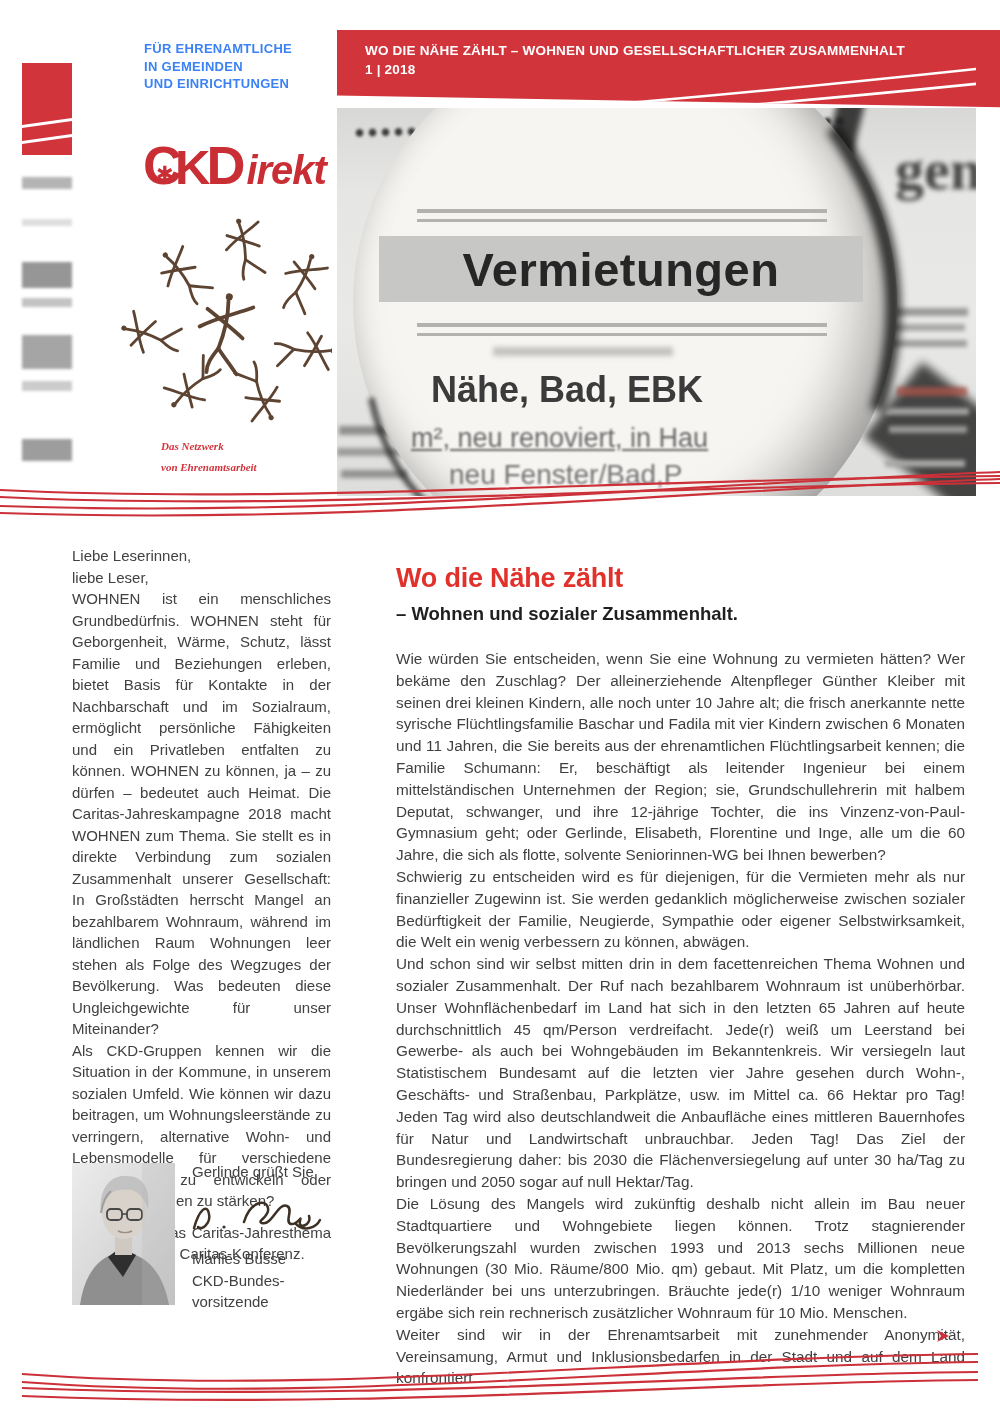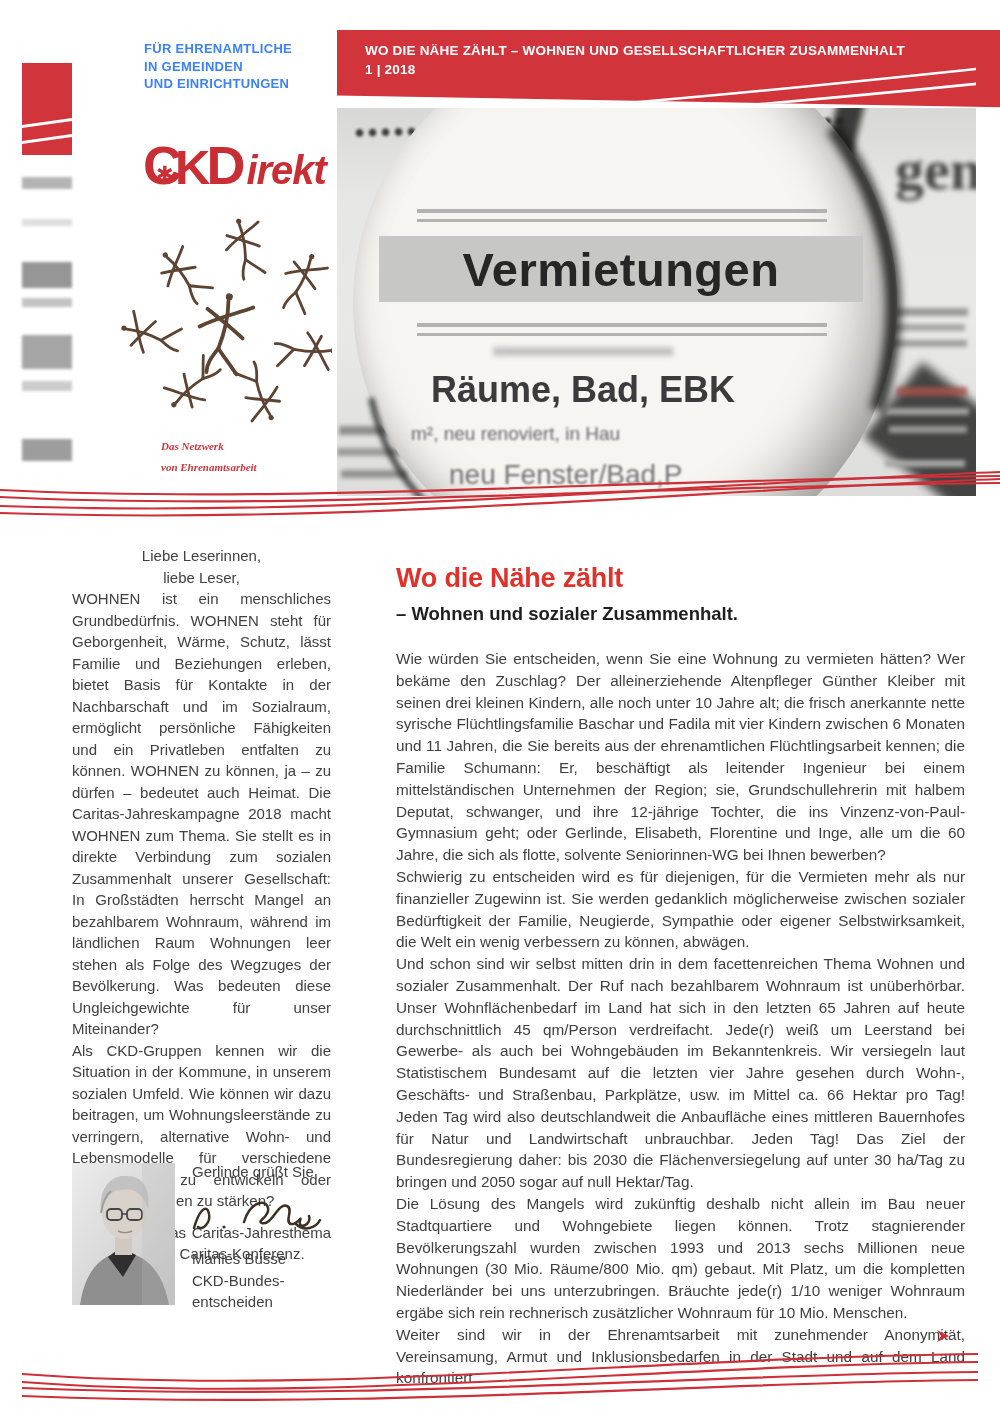--- a/index.html
+++ b/index.html
@@ -47,31 +47,31 @@
   .side-bar{position:absolute;filter:blur(2px);}
   .lens{position:absolute;left:16px;top:-77px;width:544px;height:544px;border-radius:50%;
         background:radial-gradient(circle at 45% 45%,#f6f5f2 55%,#e9e8e5 78%,#d8d7d4 100%);
         box-shadow:inset -28px -18px 55px rgba(0,0,0,.28), inset 0 0 30px rgba(0,0,0,.10);
         overflow:hidden;}
   .rule{position:absolute;background:#b2b2b0;filter:blur(.4px);}
   .vband{position:absolute;left:26px;right:34px;top:205px;height:66px;background:#c7c7c5;
          display:flex;align-items:center;justify-content:center;}
   .vband-text{font-weight:bold;font-size:47px;color:#262626;letter-spacing:.5px;filter:blur(.4px);}
   .ad1{position:absolute;left:78px;top:338px;font-weight:bold;font-size:36px;color:#3b3b3b;filter:blur(.5px);}
-  .ad2{position:absolute;left:58px;top:392px;font-size:19px;color:#686868;filter:blur(.9px);}
+  .ad2{position:absolute;left:58px;top:392px;font-size:27px;color:#686868;filter:blur(.9px);text-decoration:underline;}
   .ad3{position:absolute;left:96px;top:428px;font-size:28px;color:#747474;filter:blur(1.3px);}
   .lens-smudge{position:absolute;filter:blur(2.4px);background:#9a9a98;opacity:.55;}
   .lens-arcs,.waves{position:absolute;pointer-events:none;}
   
   .wave-top{left:0;top:470px;width:1000px;height:50px;}
   .wave-bottom{left:0;top:1344px;width:1000px;height:64px;}
   
   .ed-col{position:absolute;left:72px;top:545px;width:259px;font-size:15px;line-height:21.5px;color:#414141;}
   .ed-col p{margin:0;text-align:justify;hyphens:auto;-webkit-hyphens:auto;}
-  .ed-col .salut{text-align:center;}
+  .ed-col .salut{text-align:left;}
   .ed-note{margin-top:10px !important;}
   .closing{position:absolute;left:192px;top:1163px;font-size:15px;color:#414141;}
   .portrait{position:absolute;left:72px;top:1163px;width:103px;height:142px;}
   .signature{position:absolute;left:188px;top:1194px;width:140px;height:52px;}
   .signer{position:absolute;left:192px;top:1248px;font-size:15px;line-height:21.5px;color:#414141;}
   
   .art-col{position:absolute;left:368px;top:563px;width:569px;margin-left:28px;}
   .art-headline{color:#e0312b;font-weight:bold;font-size:27px;line-height:30px;letter-spacing:-.2px;margin:0;}
   .art-subtitle{color:#1f1f1f;font-weight:bold;font-size:18.5px;margin:10px 0 0 0;}
   .art-body{margin-top:23px;font-size:15.3px;line-height:21.8px;color:#3f3f3f;}
@@ -167,21 +167,21 @@
 
     <div class="lens">
       <div class="rule" style="left:64px;right:70px;top:178px;height:3.5px"></div>
       <div class="rule" style="left:64px;right:70px;top:188px;height:2.5px"></div>
       <div class="vband">
         <span class="vband-text">Vermietungen</span>
       </div>
       <div class="rule" style="left:64px;right:70px;top:292px;height:3.5px"></div>
       <div class="rule" style="left:64px;right:70px;top:302px;height:2.5px"></div>
       <div class="lens-smudge" style="left:140px;top:316px;width:180px;height:9px"></div>
-      <div class="ad1">Räume, Bad, EBK</div>
+      <div class="ad1">Nähe, Bad, EBK</div>
       <div class="ad2">m², neu renoviert, in Hau</div>
       <div class="ad3">neu Fenster/Bad,P</div>
     </div>
 
     <svg class="lens-arcs" style="left:0;top:0;width:639px;height:388px" viewBox="0 0 639 388">
       <path d="M496,20 Q588,150 540,302" fill="none" stroke="#141414" stroke-width="15" opacity=".8" style="filter:blur(4px)"></path>
       <path d="M34,290 Q62,420 200,452" fill="none" stroke="#1b1b1b" stroke-width="6" opacity=".75" style="filter:blur(2.5px)"></path>
     </svg>
   </div>
 
@@ -226,21 +226,21 @@
     <g fill="none" stroke="#3d3126" stroke-width="2.5" stroke-linecap="round">
       <path d="M6,34 C11,16 19,9 21,20 C23,29 14,37 10,33"></path>
       <circle cx="36" cy="33" r="1.6" fill="#3d3126" stroke="none"></circle>
       <path d="M56,28 C62,8 78,4 80,14 C82,23 68,27 74,29 C84,32 90,8 99,12 C106,15 96,28 103,30 C110,31 114,20 112,27 C110,36 124,31 121,22"></path>
       <path d="M108,30 C116,38 128,34 132,26"></path>
     </g>
   </svg>
   <div class="signer">
     <div>Marlies Busse</div>
     <div>CKD-Bundes-</div>
-    <div>entscheiden</div>
+    <div>vorsitzende</div>
   </div>
 
   <div class="art-col">
     <h1 class="art-headline">Wo die Nähe zählt</h1>
     <h2 class="art-subtitle">– Wohnen und sozialer Zusammenhalt.</h2>
     <div class="art-body">
       <p>Wie würden Sie entscheiden, wenn Sie eine Wohnung zu vermieten hätten? Wer bekäme den Zuschlag? Der alleinerziehende Altenpfleger Günther Kleiber mit seinen drei kleinen Kindern, alle noch unter 10 Jahre alt; die frisch anerkannte nette syrische Flüchtlingsfamilie Baschar und Fadila mit vier Kindern zwischen 6 Monaten und 11 Jahren, die Sie bereits aus der ehrenamtlichen Flüchtlingsarbeit kennen; die Familie Schumann: Er, beschäftigt als leitender Ingenieur bei einem mittelständischen Unternehmen der Region; sie, Grundschullehrerin mit halbem Deputat, schwanger, und ihre 12-jährige Tochter, die ins Vinzenz-von-Paul-Gymnasium geht; oder Gerlinde, Elisabeth, Florentine und Inge, alle um die 60 Jahre, die sich als flotte, solvente Seniorinnen-WG bei Ihnen bewerben?</p>
       <p>Schwierig zu entscheiden wird es für diejenigen, für die Vermieten mehr als nur finanzieller Zugewinn ist. Sie werden gedanklich möglicherweise zwischen sozialer Bedürftigkeit der Familie, Neugierde, Sympathie oder eigener Selbstwirksamkeit, die Welt ein wenig verbessern zu können, abwägen.</p>
       <p>Und schon sind wir selbst mitten drin in dem facettenreichen Thema Wohnen und sozialer Zusammenhalt. Der Ruf nach bezahlbarem Wohnraum ist unüberhörbar. Unser Wohnflächenbedarf im Land hat sich in den letzten 65 Jahren auf heute durchschnittlich 45 qm/Person verdreifacht. Jede(r) weiß um Leerstand bei Gewerbe- als auch bei Wohngebäuden im Bekanntenkreis. Wir versiegeln laut Statistischem Bundesamt auf die letzten vier Jahre gesehen durch Wohn-, Geschäfts- und Straßenbau, Parkplätze, usw. im Mittel ca. 66 Hektar pro Tag! Jeden Tag wird also deutschlandweit die Anbaufläche eines mittleren Bauernhofes für Natur und Landwirtschaft unbrauchbar. Jeden Tag! Das Ziel der Bundesregierung daher: bis 2030 die Flächenversiegelung auf unter 30 ha/Tag zu bringen und 2050 sogar auf null Hektar/Tag.</p>
       <p>Die Lösung des Mangels wird zukünftig deshalb nicht allein im Bau neuer Stadtquartiere und Wohngebiete liegen können. Trotz stagnierender Bevölkerungszahl wurden zwischen 1993 und 2013 sechs Millionen neue Wohnungen (30 Mio. Räume/800 Mio. qm) gebaut. Mit Platz, um die kompletten Niederländer bei uns unterzubringen. Bräuchte jede(r) 1/10 weniger Wohnraum ergäbe sich rein rechnerisch zusätzlicher Wohnraum für 10 Mio. Menschen.</p>

